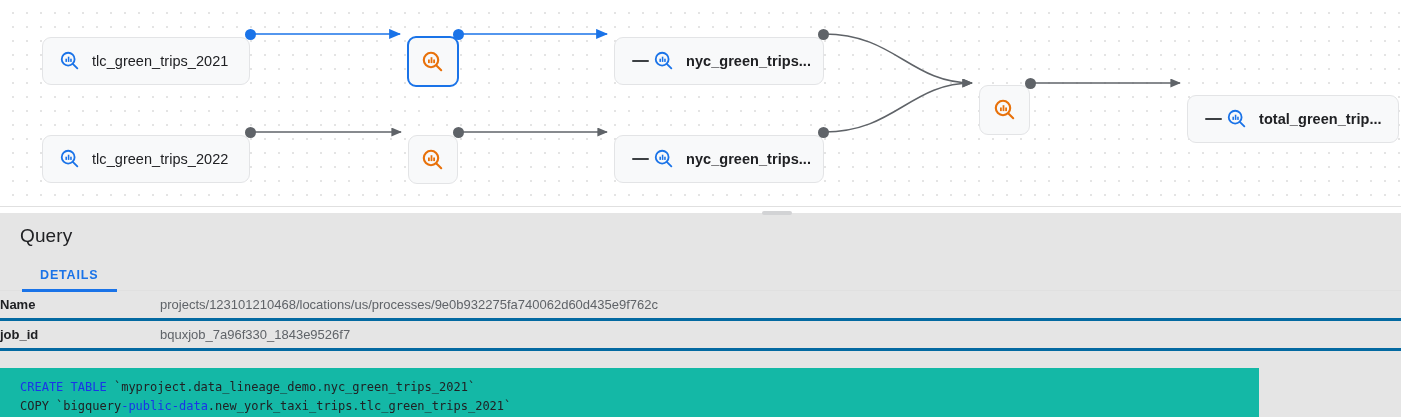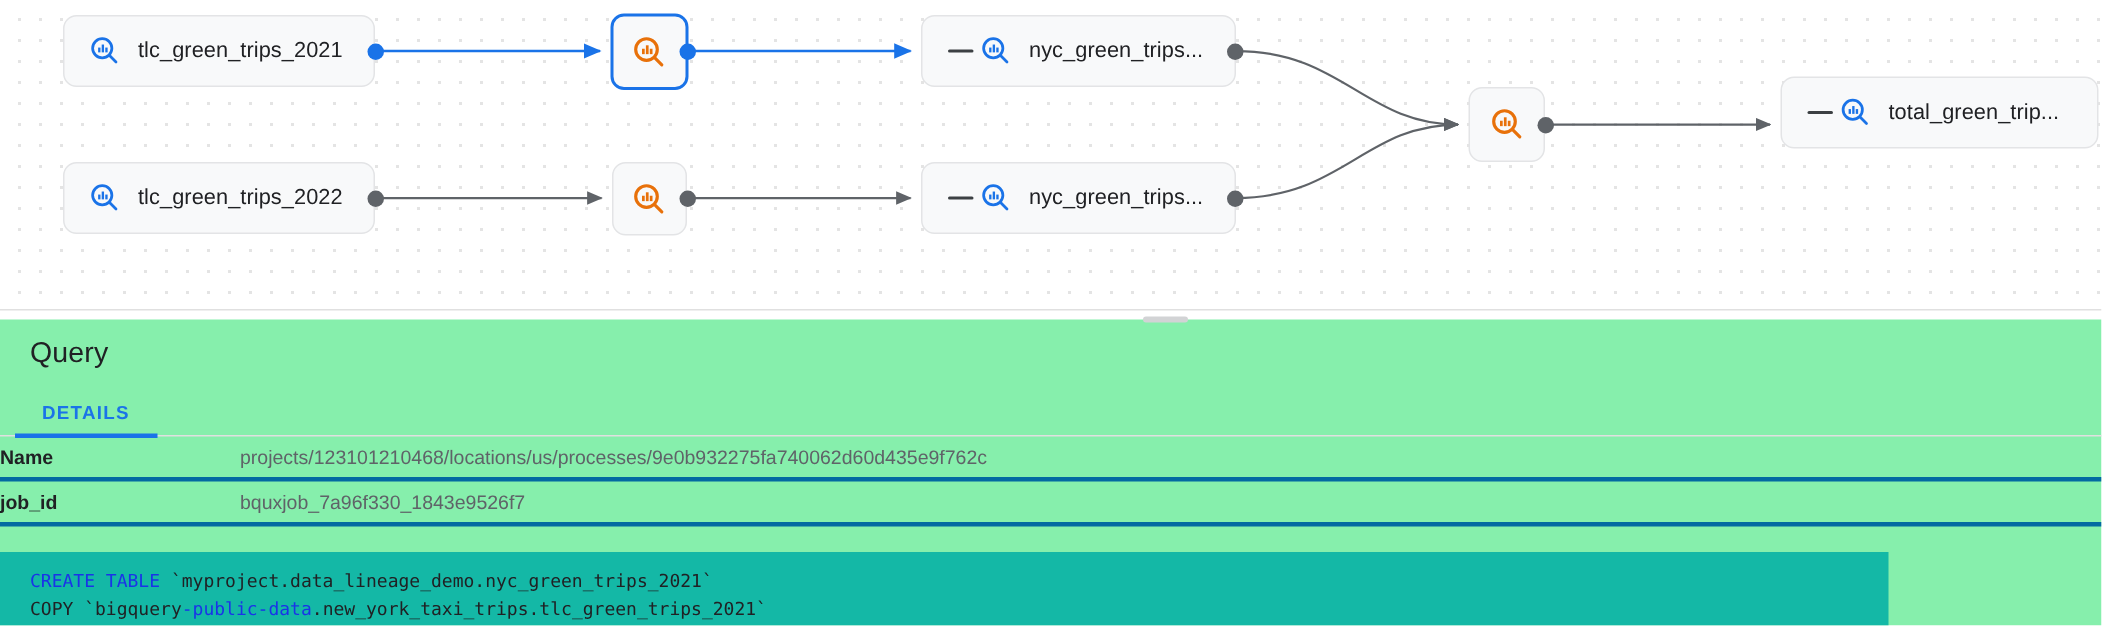--- a/index.html
+++ b/index.html
@@ -30,20 +30,21 @@
     position: absolute;
     background: #f8f9fa;
     border: 1px solid #e3e4e6;
     border-radius: 9px;
     display: flex;
     align-items: center;
     font-size: 14.5px;
     color: #202124;
     white-space: nowrap;
     z-index: 3;
+    margin-top: 27px;
   }
   .node.selected {
     border: 2px solid #1a73e8;
     background: #f8f9fa;
   }
   .node .collapse-icon {
     width: 26px; margin-left: 12px;
     display:flex; align-items:center; justify-content:center;
     color:#3c4043;
     flex: none;
@@ -52,21 +53,21 @@
     display:block; width:17px; height:2px; background:#3c4043; border-radius:1px;
   }
   .node .nicon { flex:none; display:flex; align-items:center; justify-content:center; }
   .node .nlabel {
     margin-left: 11px;
     overflow: hidden;
     text-overflow: ellipsis;
     letter-spacing: 0.05px;
   }
   .node.table-node { padding-left: 16px; }
-  .node.table-node.with-collapse { padding-left: 0; }
+  .node.table-node.with-collapse { padding-left: 0; font-weight: bold; }
   .node.process-node {
     justify-content: center;
     padding: 0;
   }
 
   
   .dot {
     position: absolute;
     width: 11px; height: 11px;
     border-radius: 50%;
@@ -82,36 +83,36 @@
   }
   #drag-handle {
     position:absolute; left:762px; top:211px;
     width:30px; height:4px; border-radius:2px; background:#d2d3d5;
     z-index: 6;
   }
 
   
   #details-panel {
     position:absolute; left:0; top:213px; width:1401px; height:204px;
-    background:#86efac;
+    background:#e5e5e5;
   }
   #panel-title {
     font-size: 19px;
     color: #202124;
     padding: 12px 0 0 20px;
     font-weight: 400;
     letter-spacing: 0.1px;
   }
   #tabs {
     position: relative;
     margin-top: 11px;
     height: 33px;
     border-bottom: 1px solid #e0e0e0;
     display:flex;
-    padding-left: 4px;
+    padding-left: 16px;
   }
   .tab {
     font-size: 12.5px;
     letter-spacing: 0.85px;
     font-weight: 600;
     color:#5f6368;
     display:flex; align-items:center; justify-content:center;
     height: 33px;
     padding: 0 18px;
     cursor: pointer;
@@ -267,21 +268,21 @@
         <svg width="24" height="24" viewBox="0 0 24 24">
           <circle cx="10" cy="10" r="7.2" fill="none" stroke="#e8710a" stroke-width="2.1"></circle>
           <rect x="7" y="9.5" width="1.8" height="3.6" fill="#e8710a"></rect>
           <rect x="9.6" y="7.2" width="1.8" height="5.9" fill="#e8710a"></rect>
           <rect x="12.2" y="9.5" width="1.8" height="3.6" fill="#e8710a"></rect>
           <line x1="15.4" y1="15.4" x2="20.2" y2="20.2" stroke="#e8710a" stroke-width="2.1" stroke-linecap="round"></line>
         </svg>
       </span>
     </div>
 
-    <div class="node table-node with-collapse" style="left:1187px; top:51px; width:212px; height:48px;">
+    <div class="node table-node with-collapse" style="left:1187px; top:68px; width:212px; height:48px;">
       <span class="collapse-icon">
           <i></i>
         </span>
       <span class="nicon">
         <svg width="22" height="22" viewBox="0 0 24 24">
           <circle cx="10" cy="10" r="7" fill="none" stroke="#1a73e8" stroke-width="2"></circle>
           <rect x="7" y="9.5" width="1.7" height="3.5" fill="#1a73e8"></rect>
           <rect x="9.6" y="7.3" width="1.7" height="5.7" fill="#1a73e8"></rect>
           <rect x="12.2" y="9.5" width="1.7" height="3.5" fill="#1a73e8"></rect>
           <line x1="15.3" y1="15.3" x2="20" y2="20" stroke="#1a73e8" stroke-width="2" stroke-linecap="round"></line>

